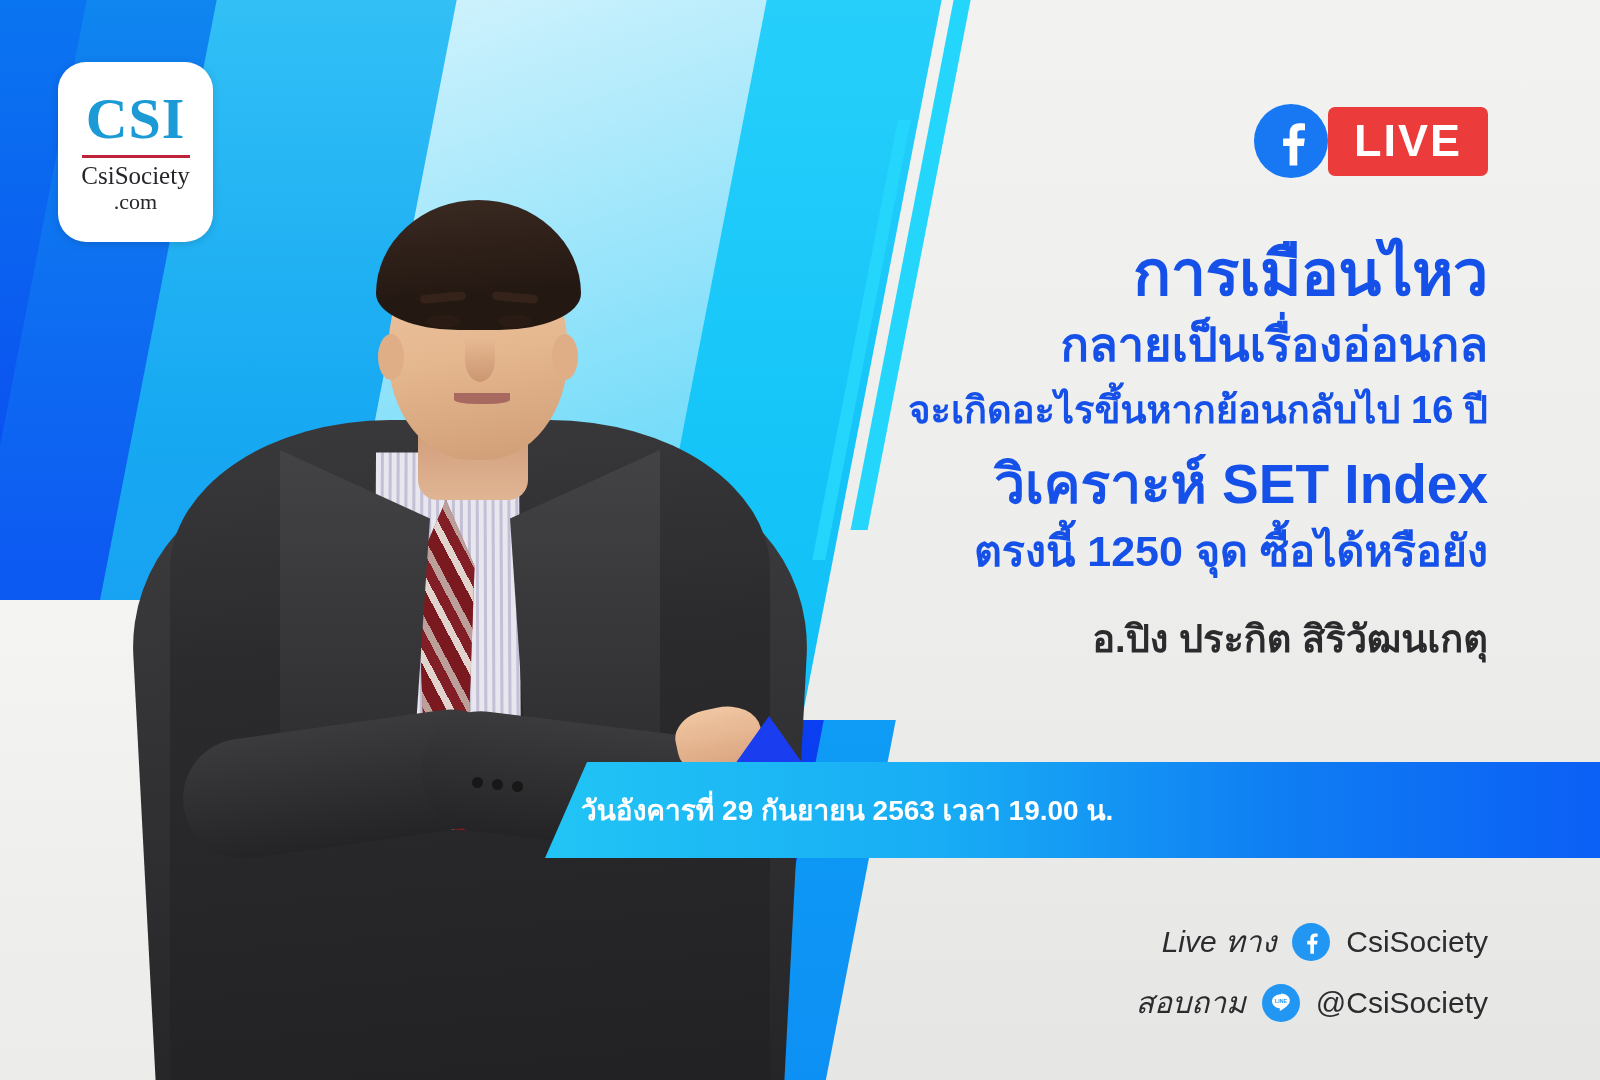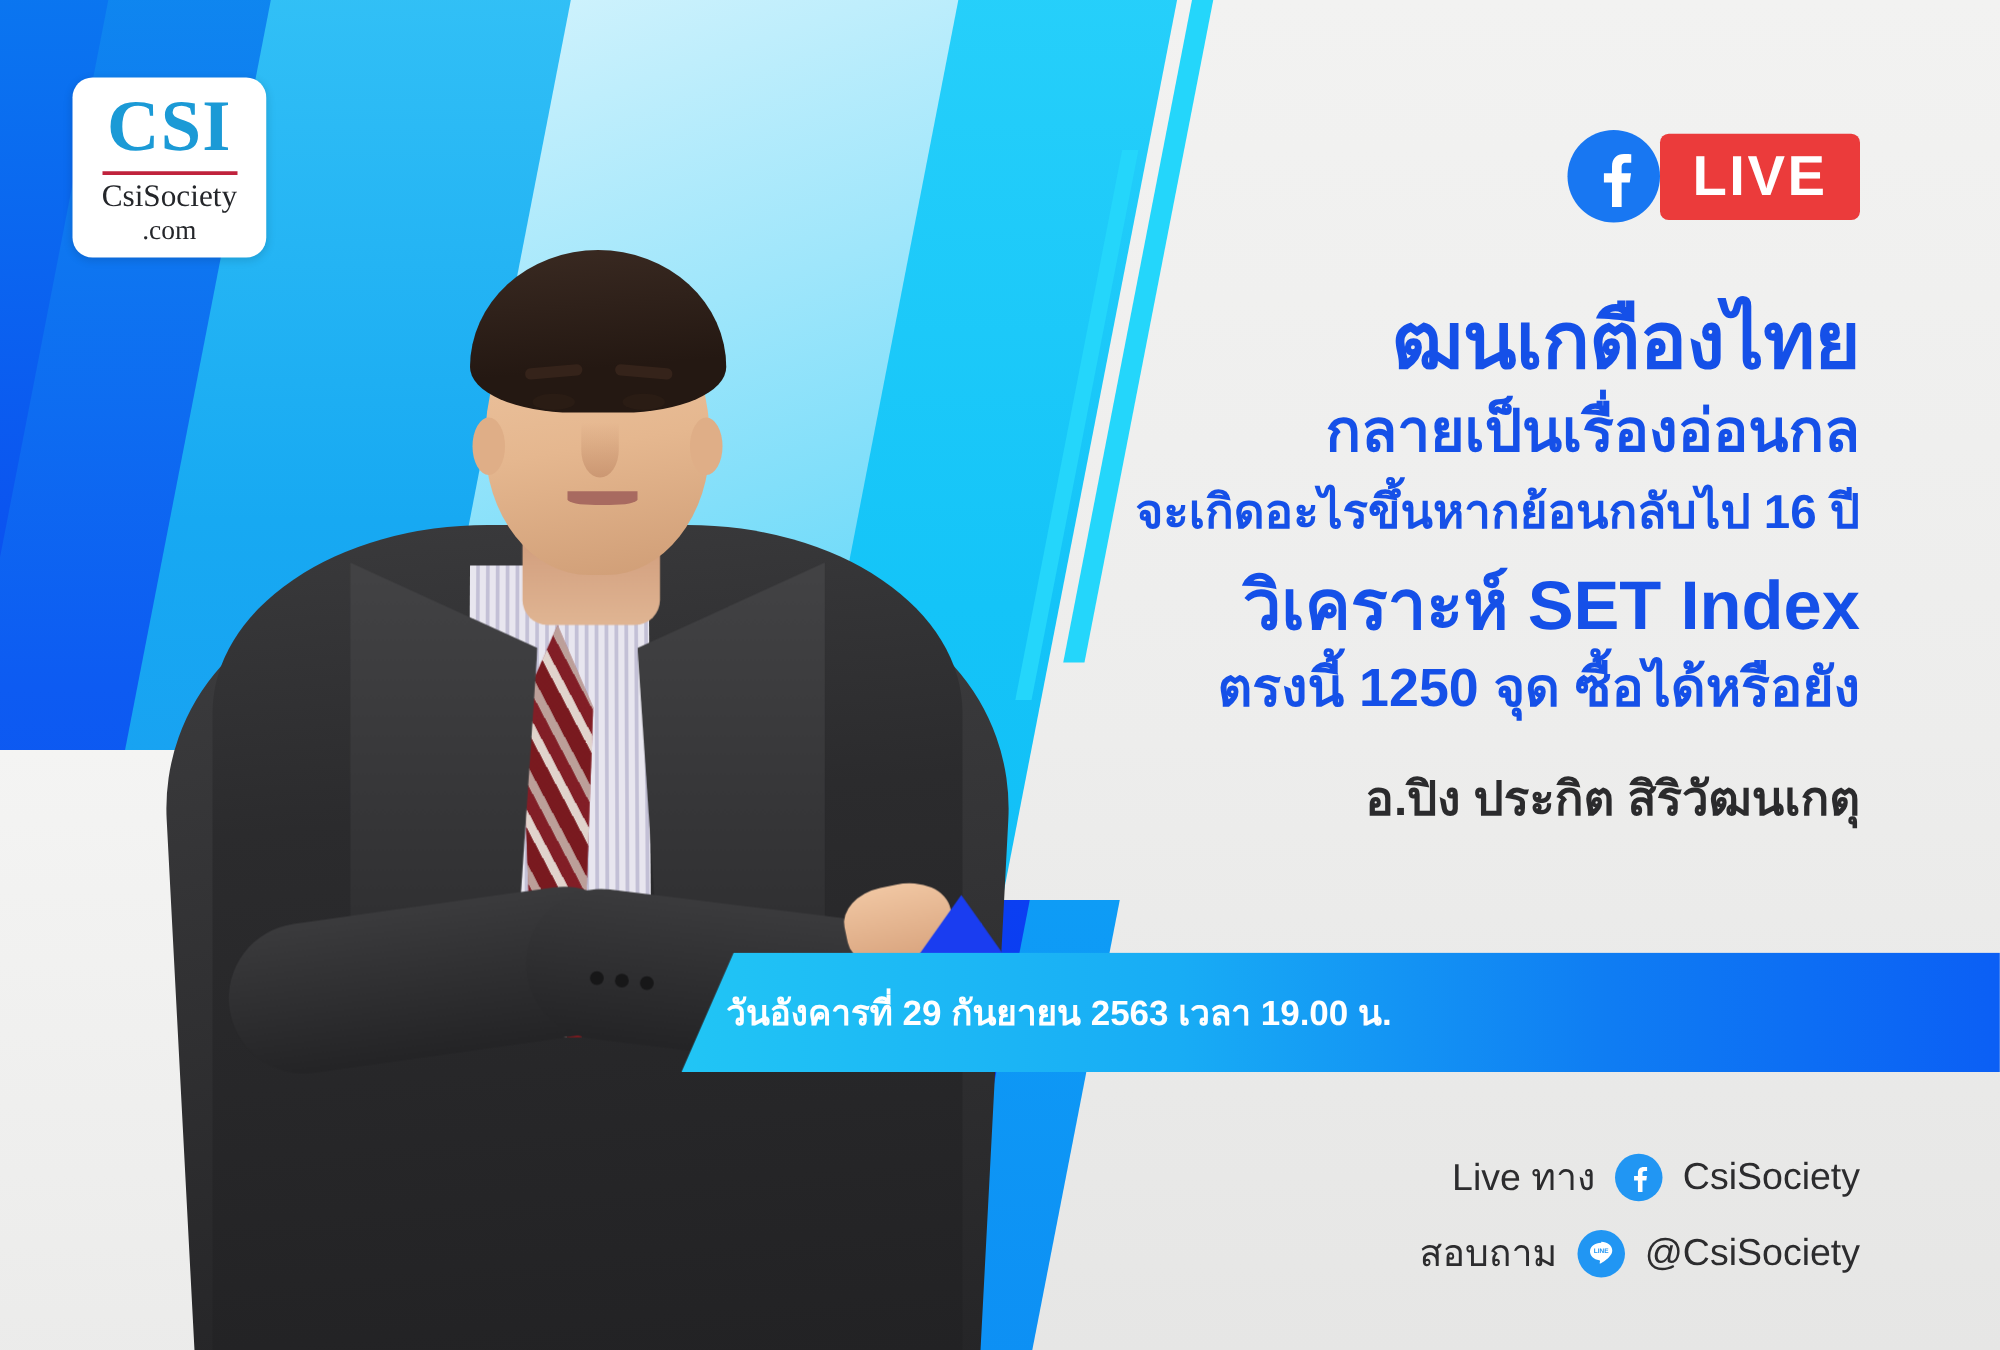--- a/index.html
+++ b/index.html
@@ -206,23 +206,23 @@
   }
   .p-cuffbtn {
     position: absolute; width: 11px; height: 11px;
     background: #171718; border-radius: 50%;
   }
 
   
   .logo {
     position: absolute;
     left: 58px; top: 62px;
-    width: 155px; height: 144px;
+    width: 155px; height: 180px;
     background: #ffffff;
-    border-radius: 16px;
+    border-radius: 28px;
     box-shadow: 0 2px 8px rgba(0,0,0,.14);
     display: flex; flex-direction: column;
     align-items: center; justify-content: center;
   }
   .logo-csi {
     font-family: "Liberation Serif", "DejaVu Serif", serif;
     font-weight: 700;
     font-size: 58px;
     letter-spacing: 1px;
     color: #1b9ad6;
@@ -328,21 +328,21 @@
     position: absolute;
     right: 112px; bottom: 54px;
     display: flex; flex-direction: column; gap: 14px;
     align-items: flex-end;
     color: #2c2c2e;
   }
   .f-row {
     display: flex; align-items: center; gap: 16px;
     font-size: 30px;
   }
-  .f-label { color: #2c2c2e; }
+  .f-label { color: #2c2c2e; font-style: italic; }
   .f-handle { color: #2c2c2e; }
   .mini-circle {
     width: 38px; height: 38px; border-radius: 50%;
     background: #2196f3;
     display: flex; align-items: center; justify-content: center;
     flex: none;
   }
 </style>
 </head>
 <body>
@@ -402,21 +402,21 @@
   <div class="live-badge">
     <div class="fb-circle">
       <svg width="42" height="50" viewBox="0 0 24 28" aria-hidden="true">
         <path fill="#ffffff" d="M15.6 28V16.9h3.7l.6-4.3h-4.3V9.9c0-1.2.35-2.1 2.1-2.1h2.3V3.95C19.6 3.9 18.25 3.8 16.7 3.8c-3.3 0-5.5 2-5.5 5.7v3.1H7.5v4.3h3.7V28z"></path>
       </svg>
     </div>
     <div class="live-pill">LIVE</div>
   </div>
 
   <div class="content">
-    <div class="h1">ฒนเกตืองไทย</div>
+    <div class="h1">การเมือนไหว</div>
     <div class="h2">กลายเป็นเรื่องอ่อนกล</div>
     <div class="h3">จะเกิดอะไรขึ้นหากย้อนกลับไป 16 ปี</div>
     <div class="h4">วิเคราะห์ SET Index</div>
     <div class="h5">ตรงนี้ 1250 จุด ซื้อได้หรือยัง</div>
     <div class="speaker">อ.ปิง ประกิต สิริวัฒนเกตุ</div>
   </div>
 
   <div class="banner-tri"></div>
   <div class="date-banner">
     <div class="date-text">วันอังคารที่ 29 กันยายน 2563 เวลา 19.00 น.</div>

